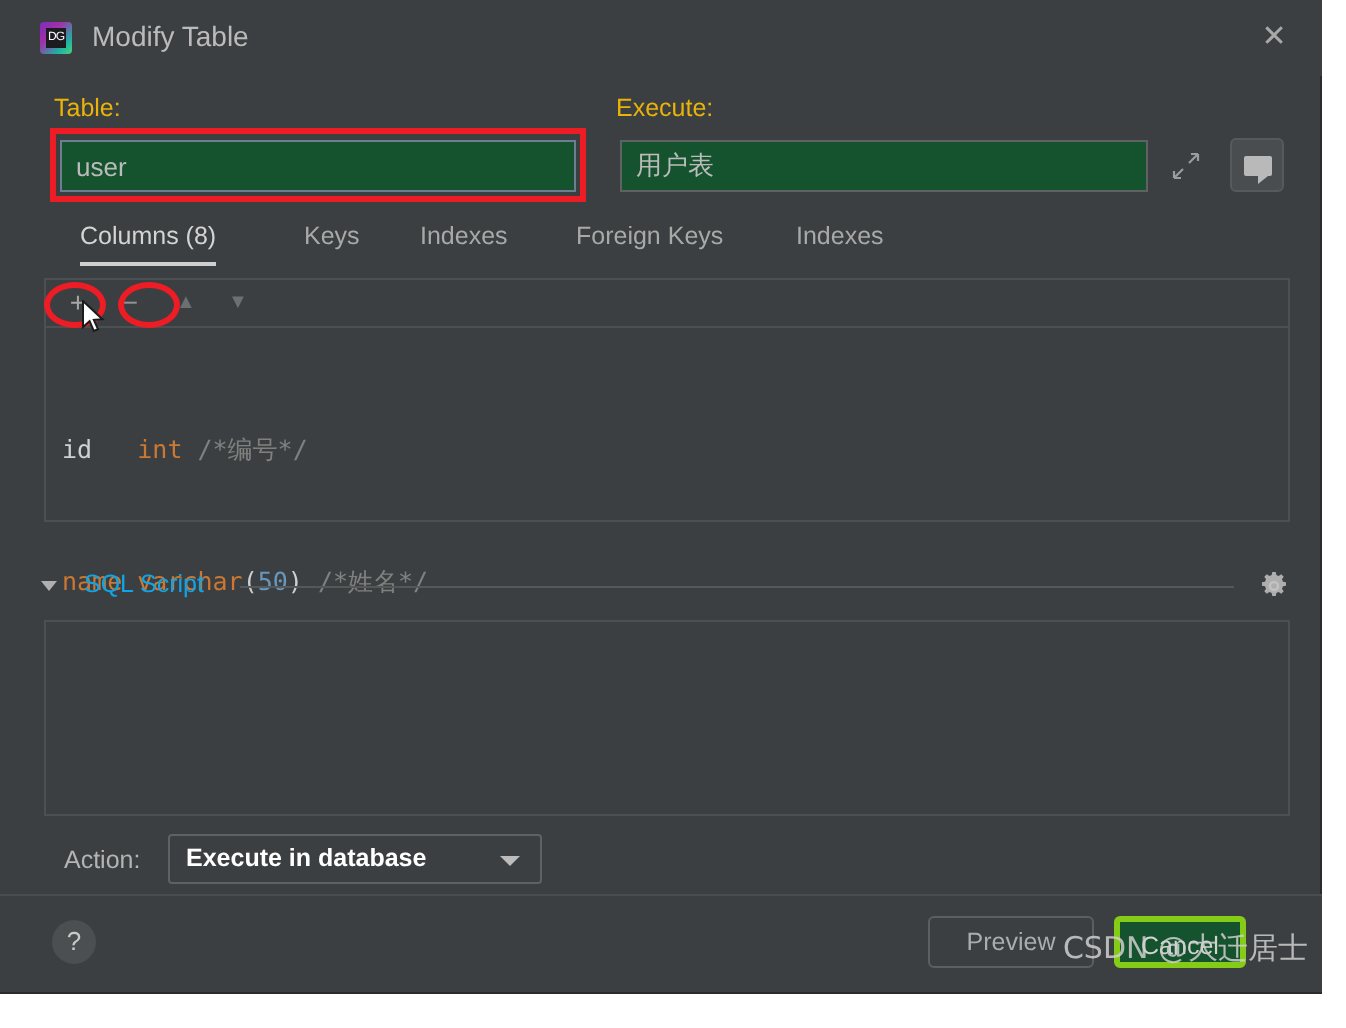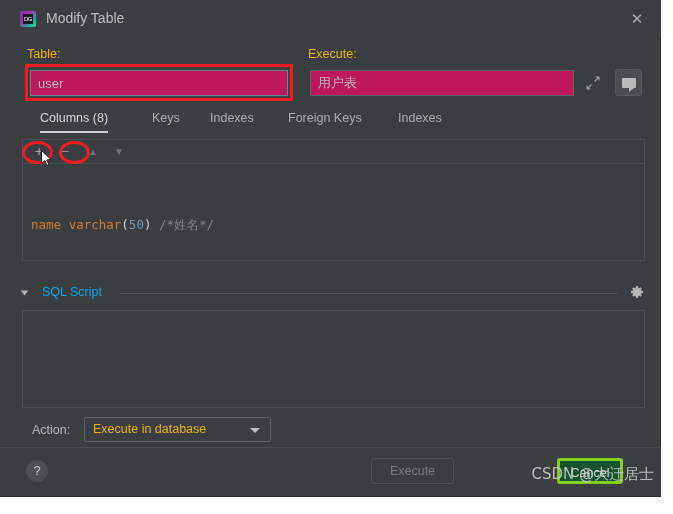--- a/index.html
+++ b/index.html
@@ -70,21 +70,21 @@
     position: absolute;
     font-size: 12.5px;
     color: #eab308;
   }
   .lbl-table  { left: 27px;  top: 47px; }
   .lbl-comment{ left: 308px; top: 47px; }
 
   .field {
     position: absolute;
     box-sizing: border-box;
-    background: #be185d;
+    background: #14532d;
     border: 1px solid #5e6264;
     color: #bbbbbb;
     font-size: 13px;
     padding: 0 7px;
     line-height: 24px;
     height: 26px;
     outline: none;
     font-family: "Liberation Sans", sans-serif;
   }
   .field-table {
@@ -244,25 +244,26 @@
     font-size: 12.5px; color: #b4b4b4;
   }
   .action-select {
     position: absolute;
     left: 84px; top: 417px;
     width: 187px; height: 25px;
     box-sizing: border-box;
     background: #3c3f41;
     border: 1px solid #5e6264;
     border-radius: 2px;
-    color: #eab308;
+    color: #ffffff;
     font-size: 12.5px;
     line-height: 23px;
     padding-left: 8px;
     cursor: pointer;
+    font-weight: bold;
   }
   .action-select .caret {
     position: absolute; right: 10px; top: 10px;
     width: 0; height: 0;
     border-left: 5px solid transparent;
     border-right: 5px solid transparent;
     border-top: 5px solid #bcbcbc;
   }
   
   .bottombar {
@@ -387,20 +388,21 @@
     </div>
 
     <div class="cols-panel">
       <div class="cols-toolbar">
         <div class="tb-btn tb-add">+</div>
         <div class="tb-btn tb-rem">−</div>
         <div class="tb-btn tb-up">▲</div>
         <div class="tb-btn tb-dn">▼</div>
       </div>
       <div class="cols-list">
+        <div><span class="c-name-id">id</span><span class="c-punct">   </span><span class="c-type">int</span><span class="c-punct"> </span><span class="c-comment">/*编号*/</span></div>
         <div><span class="c-name">name</span><span class="c-punct"> </span><span class="c-type">varchar</span><span class="c-punct">(</span><span class="c-num">50</span><span class="c-punct">)</span><span class="c-punct"> </span><span class="c-comment">/*姓名*/</span></div>
       </div>
     </div>
 
     <div class="sql-header">
       <div class="sql-tri"></div>
       <div class="sql-title">SQL Script</div>
       <div class="sql-rule"></div>
       <div class="gear">
         <svg width="16" height="16" viewBox="0 0 16 16">
@@ -413,21 +415,21 @@
     <textarea class="sql-area" spellcheck="false" placeholder="" style=""></textarea>
 
     <div class="action-lbl">Action:</div>
     <div class="action-select">
       <span>Execute in database</span>
       <span class="caret"></span>
     </div>
 
     <div class="bottombar">
       <div class="help-btn">?</div>
-      <div class="btn btn-execute">Execute</div>
+      <div class="btn btn-preview">Preview</div>
       <div class="btn btn-cancel">Cancel</div>
     </div>
 
     <div class="anno-rect"></div>
     <div class="anno-ellipse anno-e1"></div>
     <div class="anno-ellipse anno-e2"></div>
     <div class="cursor-arrow">
       <svg width="12" height="18" viewBox="0 0 12 18">
         <path d="M0.5 0.5 L0.5 13.5 L3.8 10.6 L5.9 15.5 L8.0 14.6 L5.9 9.9 L10.2 9.6 Z" fill="#ffffff" stroke="#1b1b1b" stroke-width="1"></path>
       </svg>

